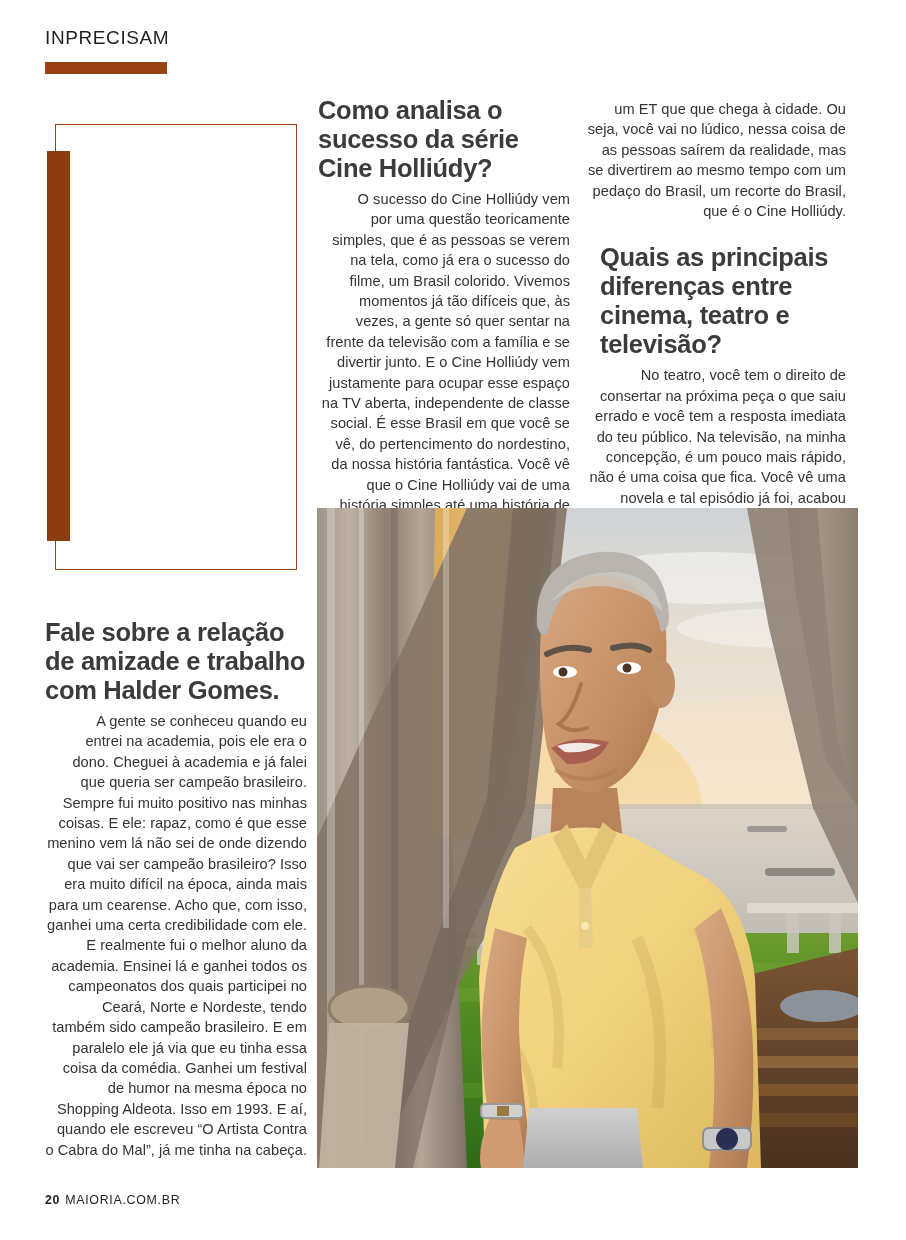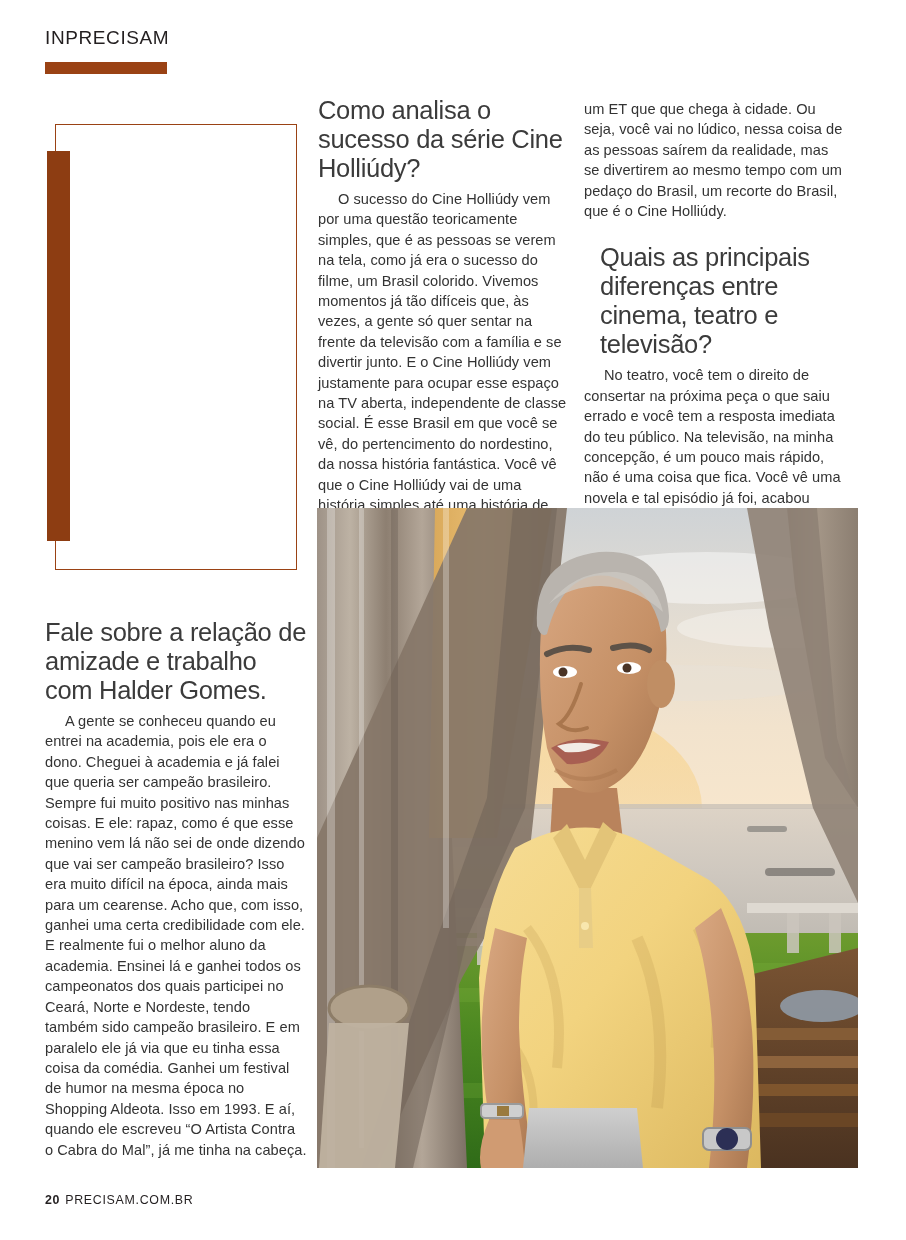--- a/index.html
+++ b/index.html
@@ -72,29 +72,29 @@
     letter-spacing: 0.4px;
     color: #b6b6b6;
     font-weight: 700;
     text-transform: uppercase;
   }
 
   
   .heading {
     font-size: 25.5px;
     line-height: 29px;
-    font-weight: 400;
+    font-weight: 700;
     color: #3b3b3b;
     letter-spacing: -0.3px;
   }
   .body-text {
     font-size: 14.6px;
     line-height: 20.4px;
     color: #333333;
-    text-align: left;
+    text-align: right;
     letter-spacing: 0.05px;
   }
   .body-text .indent { display: inline-block; width: 20px; }
 
   
   .col-left-lower {
     position: absolute;
     left: 45px;
     top: 618px;
     width: 262px;
@@ -348,16 +348,16 @@
 
         <path d="M234 240 Q258 226 292 234 Q280 258 250 256 Z" fill="#a85f52"></path>
         <path d="M240 238 Q260 232 284 237 Q266 246 248 244 Z" fill="#f2ece6"></path>
 
         <path d="M238 262 Q268 280 300 262" stroke="#a9764d" stroke-width="4" fill="none" opacity="0.5"></path>
       </g>
     </svg>
   </div>
 
   <div class="footer">
-    <span class="pg">20</span><span class="site">PRECISAM.COM.BR</span>
+    <span class="pg">20</span><span class="site">MAIORIA.COM.BR</span>
   </div>
 
 </div>
 
 </body></html>

